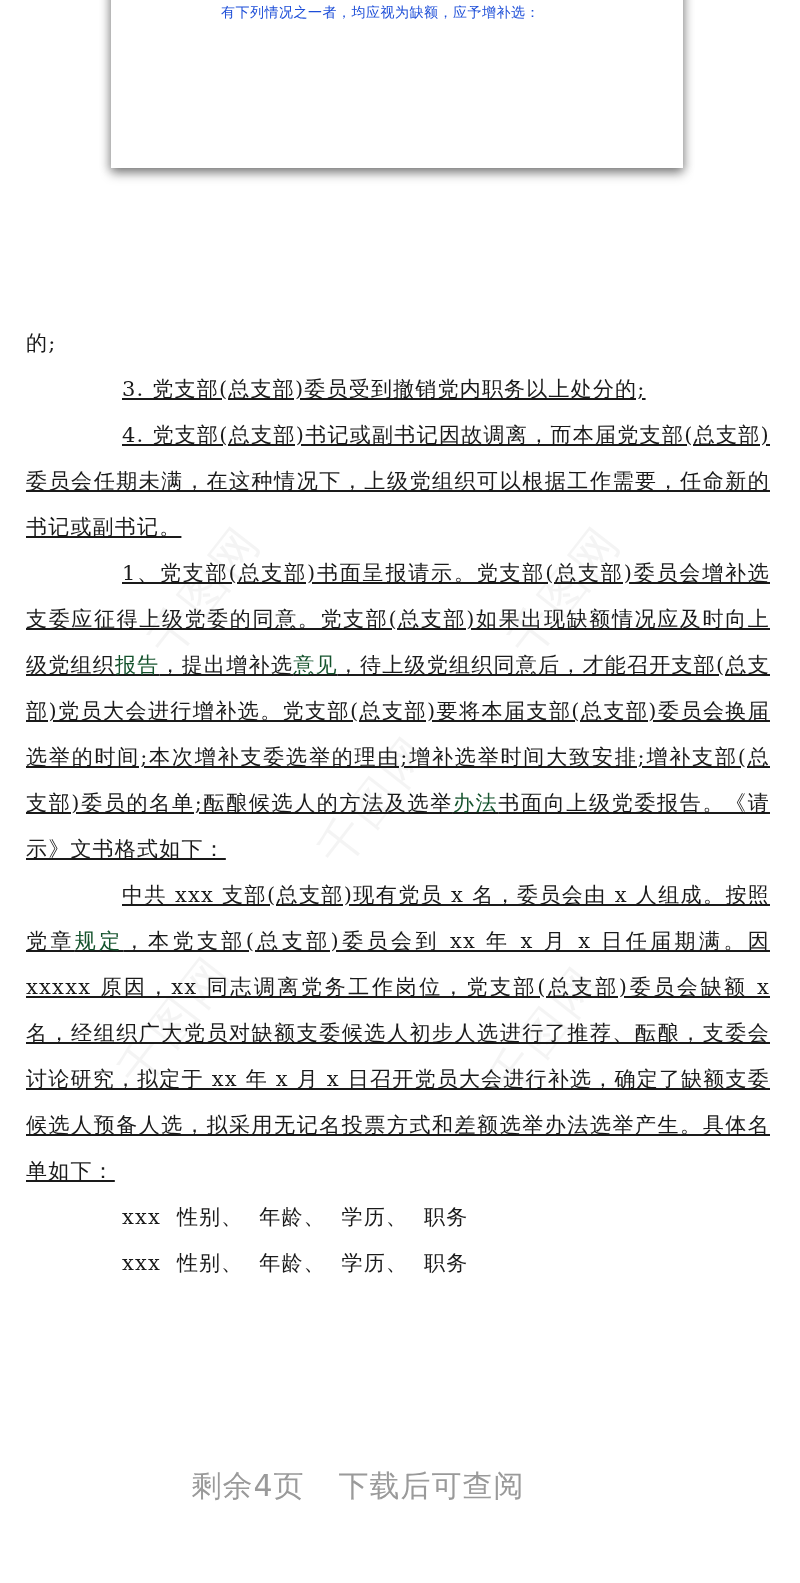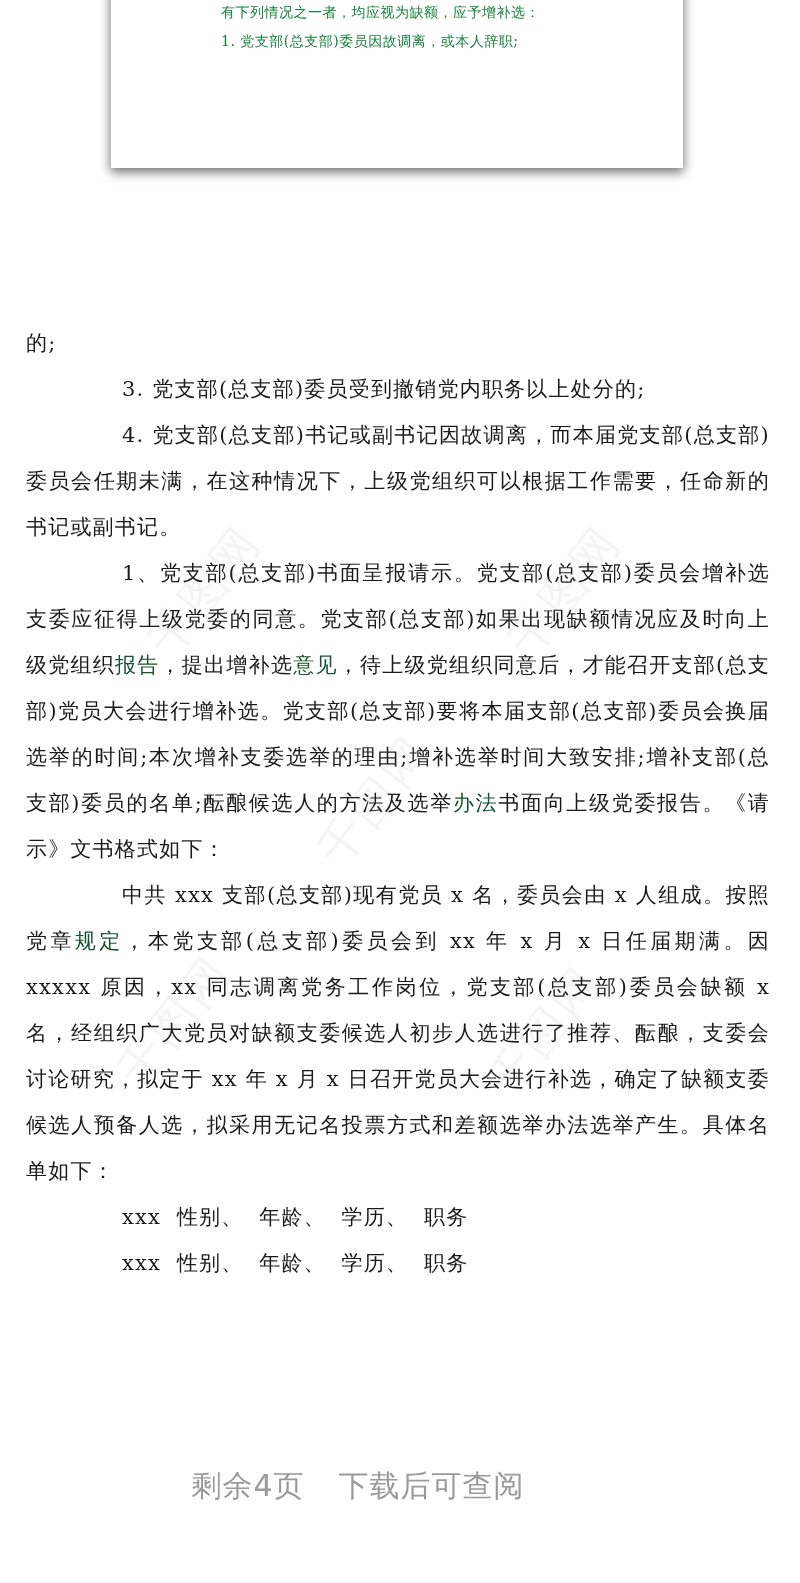--- a/index.html
+++ b/index.html
@@ -24,21 +24,21 @@
       height: 208px;
       background: #ffffff;
       box-shadow: 0 6px 10px rgba(0,0,0,0.35), -4px 2px 8px rgba(0,0,0,0.15), 4px 2px 8px rgba(0,0,0,0.15);
     }
     .page-card .card-lines {
       position: absolute;
       left: 110px;
       top: 40px;
       font-size: 14px;
       line-height: 29px;
-      color: #15803d;
+      color: #1d4ed8;
       white-space: nowrap;
       letter-spacing: 0.5px;
     }
     .page-card .card-line { display: block; }
     .page-card .card-line:first-child { margin-top: -2px; }
 
     
     .doc {
       position: absolute;
       left: 26px;
@@ -47,21 +47,21 @@
       font-size: 21px;
       line-height: 46px;
       color: #1a1a1a;
       letter-spacing: 1.2px;
     }
     .doc .p {
       display: block;
       text-align: justify;
       text-align-last: left;
     }
-    .doc .p.indent { text-indent: 96px; }
+    .doc .p.indent { text-indent: 96px; text-decoration: underline; }
     .doc .p.block-indent { padding-left: 96px; }
     .doc .p.heading {
       padding-left: 96px;
       font-family: "DejaVu Sans", "Liberation Sans", sans-serif;
       font-weight: normal;
       color: #111;
       font-size: 21px;
     }
     .doc .link {
       color: #14532d;
@@ -94,21 +94,20 @@
       letter-spacing: 1px;
     }
     .footer-prompt .gap { display: inline-block; width: 34px; }
   </style>
 </head>
 <body>
 
 <div class="page-card">
   <div class="card-lines">
     <span class="card-line">有下列情况之一者，均应视为缺额，应予增补选：</span>
-    <span class="card-line">1. 党支部(总支部)委员因故调离，或本人辞职;</span>
   </div>
 </div>
 
 <div class="watermark" style="left:130px; top:560px;">千图网</div>
 <div class="watermark" style="left:490px; top:560px;">千图网</div>
 <div class="watermark" style="left:300px; top:770px;">千图网</div>
 <div class="watermark" style="left:100px; top:990px;">千图网</div>
 <div class="watermark" style="left:470px; top:1000px;">千图网</div>
 
 <div class="doc">

